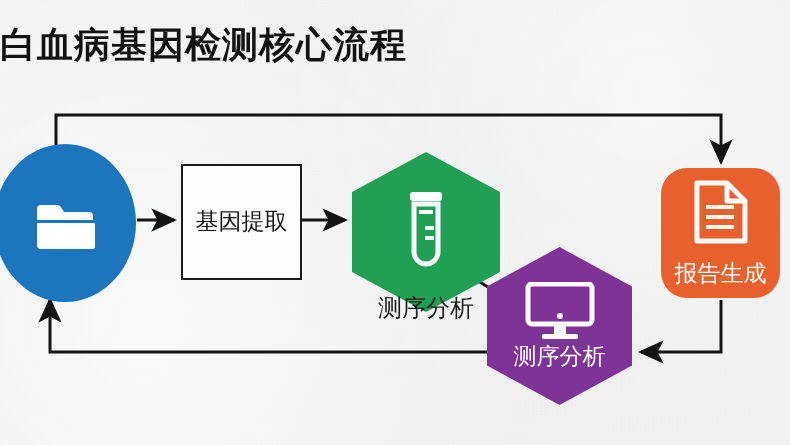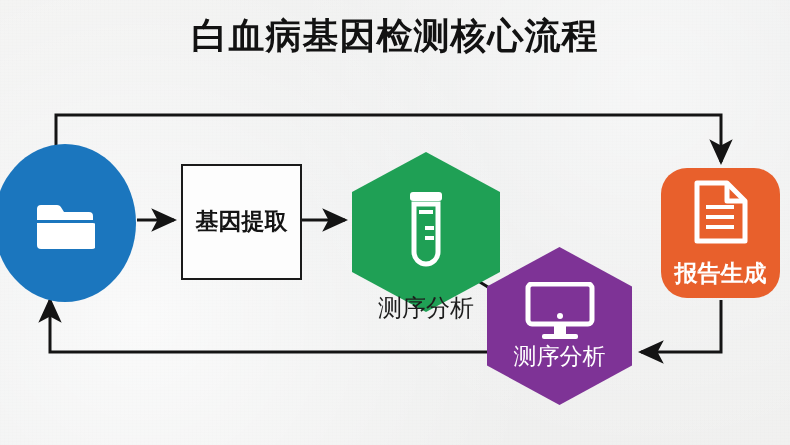--- a/index.html
+++ b/index.html
@@ -28,22 +28,21 @@
     opacity: .35;
     background-image:
       repeating-linear-gradient(0deg, rgba(0,0,0,0.012) 0 1px, rgba(255,255,255,0) 1px 3px),
       repeating-linear-gradient(90deg, rgba(0,0,0,0.012) 0 1px, rgba(255,255,255,0) 1px 4px);
   }
 
   #title {
     position: absolute;
     left: 0;
     right: 0;
-    top: 12px;
-    text-align: center;
+    top: 21px;
     font-size: 36px;
     font-weight: bold;
     letter-spacing: 1px;
     color: #121212;
     white-space: nowrap;
   }
 
   svg#wires {
     position: absolute;
     left: 0;
@@ -78,21 +77,20 @@
   }
 
   
   #node-extract {
     left: 181px;
     top: 164px;
     width: 117px;
     height: 112px;
     background: #fdfdfd;
     border: 2px solid #1a1a1a;
-    font-weight: bold;
   }
   #node-extract .node-label {
     color: #151515;
     font-size: 23px;
   }
 
   
   #node-seq {
     left: 352px;
     top: 152px;
@@ -147,21 +145,20 @@
     top: 168px;
     width: 119px;
     height: 130px;
     background: #e8602c;
     border-radius: 26px;
   }
   #node-report .node-label {
     color: #ffffff;
     font-size: 23px;
     margin-top: 16px;
-    font-weight: bold;
   }
 
   .node-label { line-height: 1.1; white-space: nowrap; }
   .glyph { display: block; line-height: 0; }
 </style>
 </head>
 <body>
 
 <div id="canvas">
   <div id="grain"></div>

